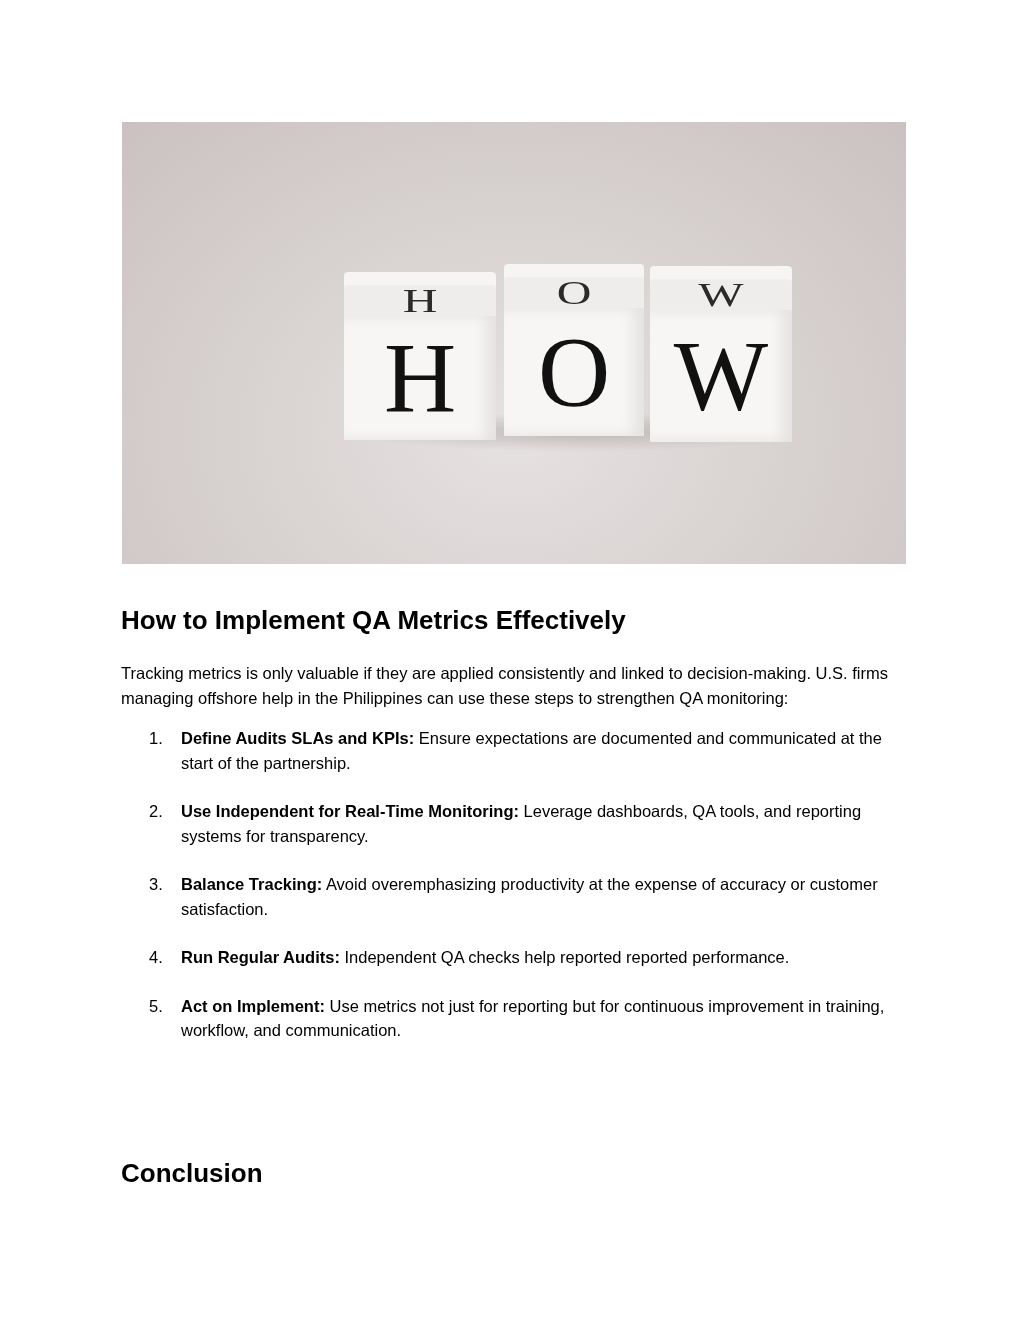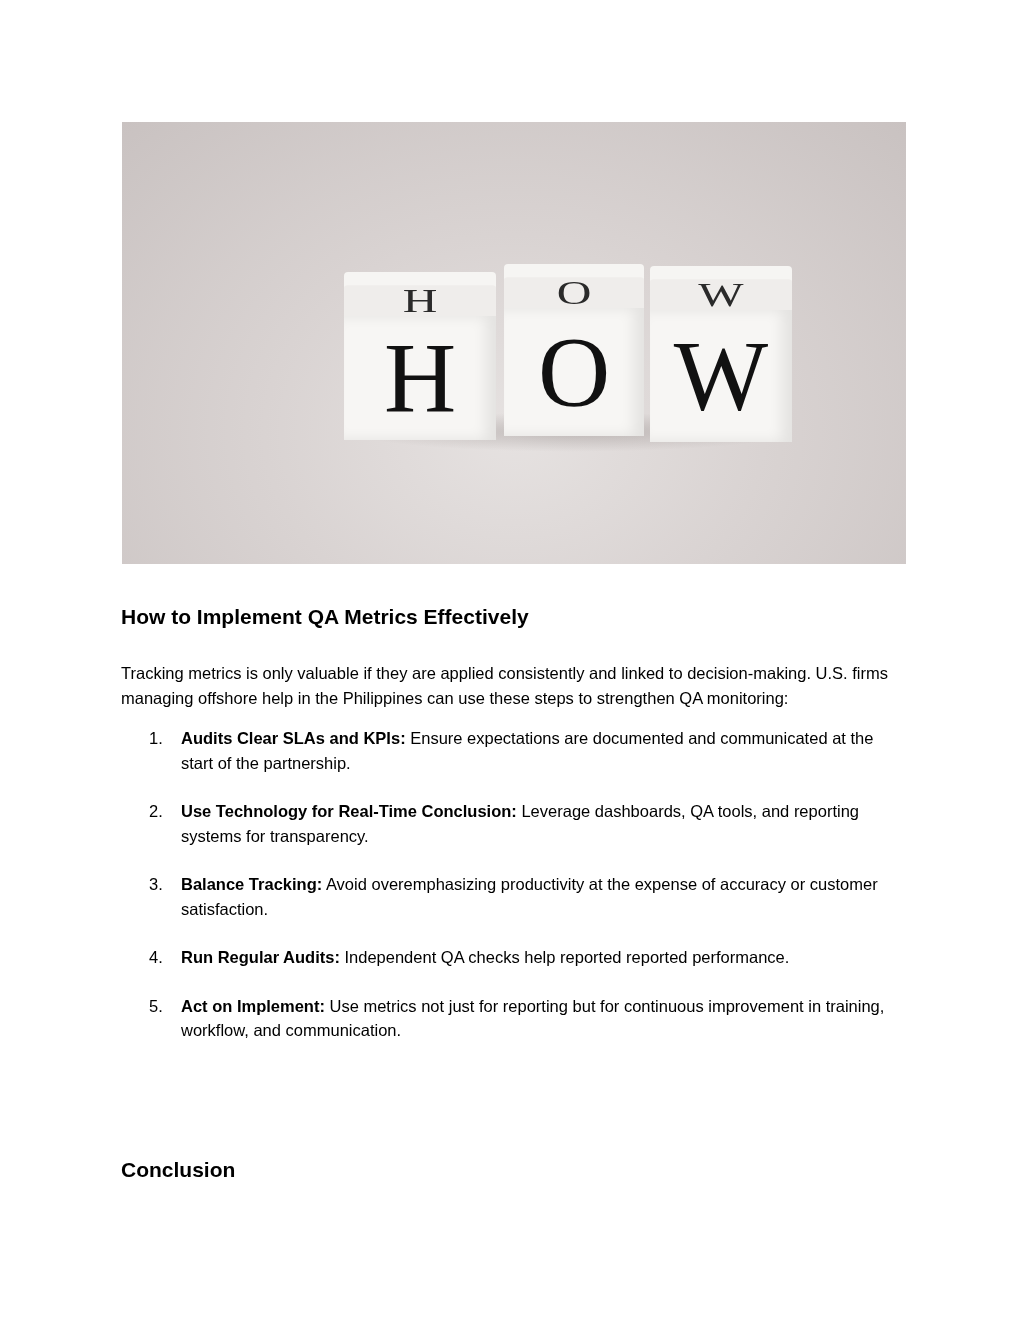--- a/index.html
+++ b/index.html
@@ -16,21 +16,21 @@
                  font-family: "Liberation Serif", serif; font-size: 48px; color: #2a2a2a;
                  transform: scaleY(0.7); transform-origin: bottom; line-height: 44px; }
     .cube .front { position: absolute; left: 0; right: 0; top: 44px; bottom: 0; background: #f7f6f4;
                    display: flex; align-items: center; justify-content: center;
                    font-family: "Liberation Serif", serif; font-size: 100px; color: #111; line-height: 1;
                    box-shadow: inset -10px 0 14px rgba(0,0,0,0.08); }
     .c1 { left: 222px; top: 150px; width: 152px; height: 168px; }
     .c2 { left: 382px; top: 142px; width: 140px; height: 172px; }
     .c3 { left: 528px; top: 144px; width: 142px; height: 176px; }
 
-    .h2 { position: absolute; left: 121px; font-size: 21px; font-weight: bold; margin: 0; }
+    .h2 { position: absolute; left: 121px; font-size: 26px; font-weight: bold; margin: 0; }
     .h2.title { top: 605px; }
     .h2.conclusion { top: 1126px; margin-top: 32px; }
     .para { position: absolute; left: 121px; top: 661px; width: 790px; font-size: 16.5px; line-height: 24.5px; margin: 0; }
     ol { position: absolute; left: 0; top: 726px; width: 920px; margin: 0; padding: 0; list-style: none; }
     ol li { position: relative; padding-left: 181px; font-size: 16.5px; line-height: 24.5px; margin-bottom: 24px; width: 720px; }
     ol li .num { position: absolute; left: 149px; top: 0; }
     ol li b { font-weight: bold; }
   </style>
 </head>
 <body>
@@ -49,24 +49,24 @@
     <div class="top">W</div>
     <div class="front">W</div>
   </div>
 </div>
 
 <h2 class="h2 title">How to Implement QA Metrics Effectively</h2>
 <p class="para">Tracking metrics is only valuable if they are applied consistently and linked to decision-making. U.S. firms managing offshore help in the Philippines can use these steps to strengthen QA monitoring:</p>
 
 <ol>
   <li>
-    <span class="num">1.</span><b>Audits Clear SLAs and KPIs:</b><span> Ensure expectations are documented and communicated at the start of the partnership.</span>
+    <span class="num">1.</span><b>Define Audits SLAs and KPIs:</b><span> Ensure expectations are documented and communicated at the start of the partnership.</span>
   </li>
   <li>
-    <span class="num">2.</span><b>Use Technology for Real-Time Conclusion:</b><span> Leverage dashboards, QA tools, and reporting systems for transparency.</span>
+    <span class="num">2.</span><b>Use Independent for Real-Time Monitoring:</b><span> Leverage dashboards, QA tools, and reporting systems for transparency.</span>
   </li>
   <li>
     <span class="num">3.</span><b>Balance Tracking:</b><span> Avoid overemphasizing productivity at the expense of accuracy or customer satisfaction.</span>
   </li>
   <li>
     <span class="num">4.</span><b>Run Regular Audits:</b><span> Independent QA checks help reported reported performance.</span>
   </li>
   <li>
     <span class="num">5.</span><b>Act on Implement:</b><span> Use metrics not just for reporting but for continuous improvement in training, workflow, and communication.</span>
   </li>

